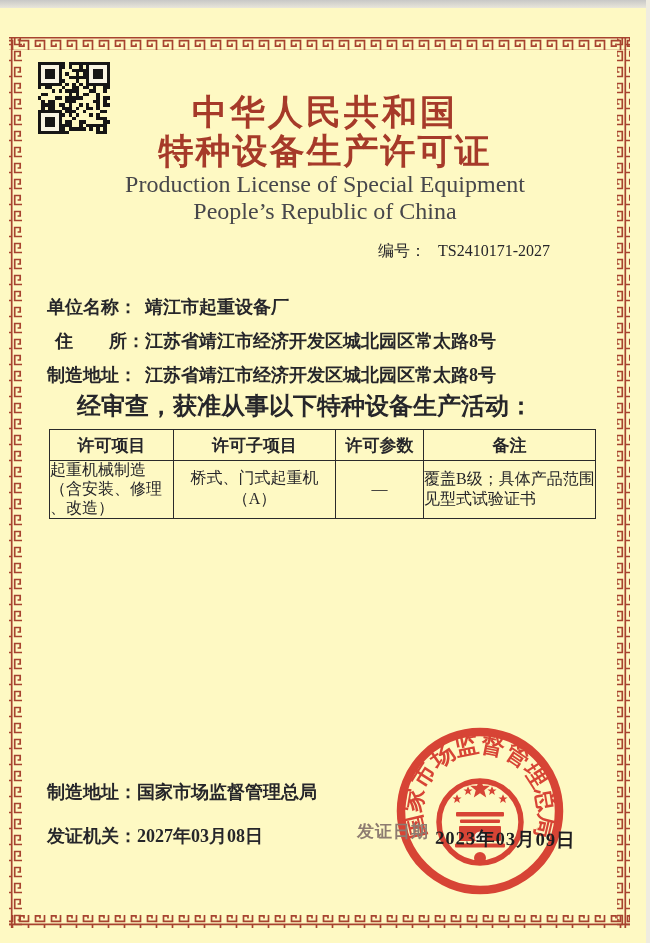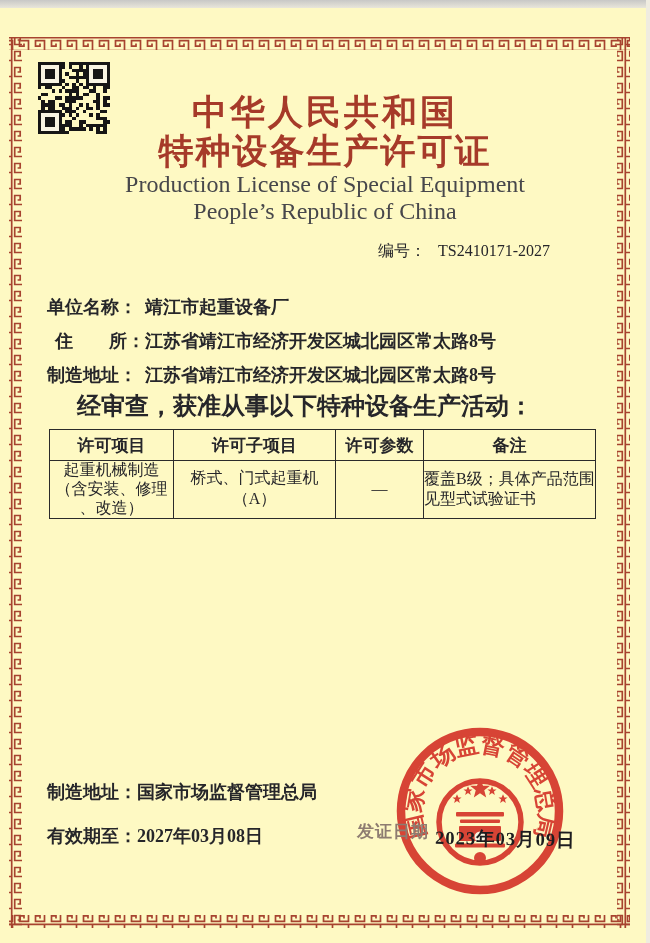--- a/index.html
+++ b/index.html
@@ -27,21 +27,21 @@
   .field-row .lbl{display:inline-block;width:98px;}
   .field-row.f0{top:298px;}
   .field-row.f1{top:332px;text-align:right;}
   .field-row.f2{top:366px;}
   .statement{position:absolute;left:77px;top:394px;font-size:24px;line-height:1;font-weight:600;}
   table.lic{position:absolute;left:49px;top:429px;width:546px;border-collapse:collapse;
     table-layout:fixed;}
   table.lic th,table.lic td{border:1.6px solid #2b2b2b;padding:0;}
   table.lic th{height:30px;font-size:17px;font-weight:700;text-align:center;}
   table.lic td{height:56px;font-size:16px;vertical-align:middle;}
-  td.c-project{text-align:center;white-space:pre-line;line-height:1.18;}
+  td.c-project{text-align:left;white-space:pre-line;line-height:1.18;}
   td.c-sub{text-align:center;font-size:17px;}
   td.c-param{text-align:center;font-size:19px;}
   td.c-remark{text-align:left;padding:2px 7px;line-height:1.3;margin-top:40px;}
   .footer-row{position:absolute;left:47px;font-size:18px;line-height:1;font-weight:600;}
   .footer-row .lbl{display:inline-block;width:90px;}
   .footer-row.issuer{top:783px;}
   .footer-row.valid{top:827px;}
   .issue-date{position:absolute;left:357px;top:822px;z-index:5;font-size:17px;line-height:1;}
   .issue-date .lbl{color:#8d7c71;font-weight:600;letter-spacing:1px;}
   .issue-date .val{position:relative;top:8px;margin-left:6px;font-size:18.5px;font-weight:700;
@@ -272,21 +272,21 @@
       <td class="c-param">—</td>
       <td class="c-remark">覆盖B级；具体产品范围见型式试验证书</td>
     </tr>
   </tbody>
     </table>
 
   <div class="footer-row issuer">
     <span class="lbl">制造地址：</span><span>国家市场监督管理总局</span>
   </div>
   <div class="footer-row valid">
-    <span class="lbl">有效期至：</span><span>2027年03月08日</span>
+    <span class="lbl">发证机关：</span><span>2027年03月08日</span>
   </div>
   <div class="issue-date">
     <span class="lbl">发证日期</span><span class="val">2023年03月09日</span>
   </div>
 
   <svg class="seal" viewBox="0 0 172 172" xmlns="http://www.w3.org/2000/svg">
     <defs>
       <path id="seal-arc" d="M32.5,110.9 A59,59 0 1 1 139.5,110.9" fill="none"></path>
       <path id="star" d="M0,-10 L2.94,-3.09 L9.51,-3.09 L4.05,1.18 L5.88,8.09 L0,4 L-5.88,8.09 L-4.05,1.18 L-9.51,-3.09 L-2.94,-3.09 Z"></path>
     </defs>

